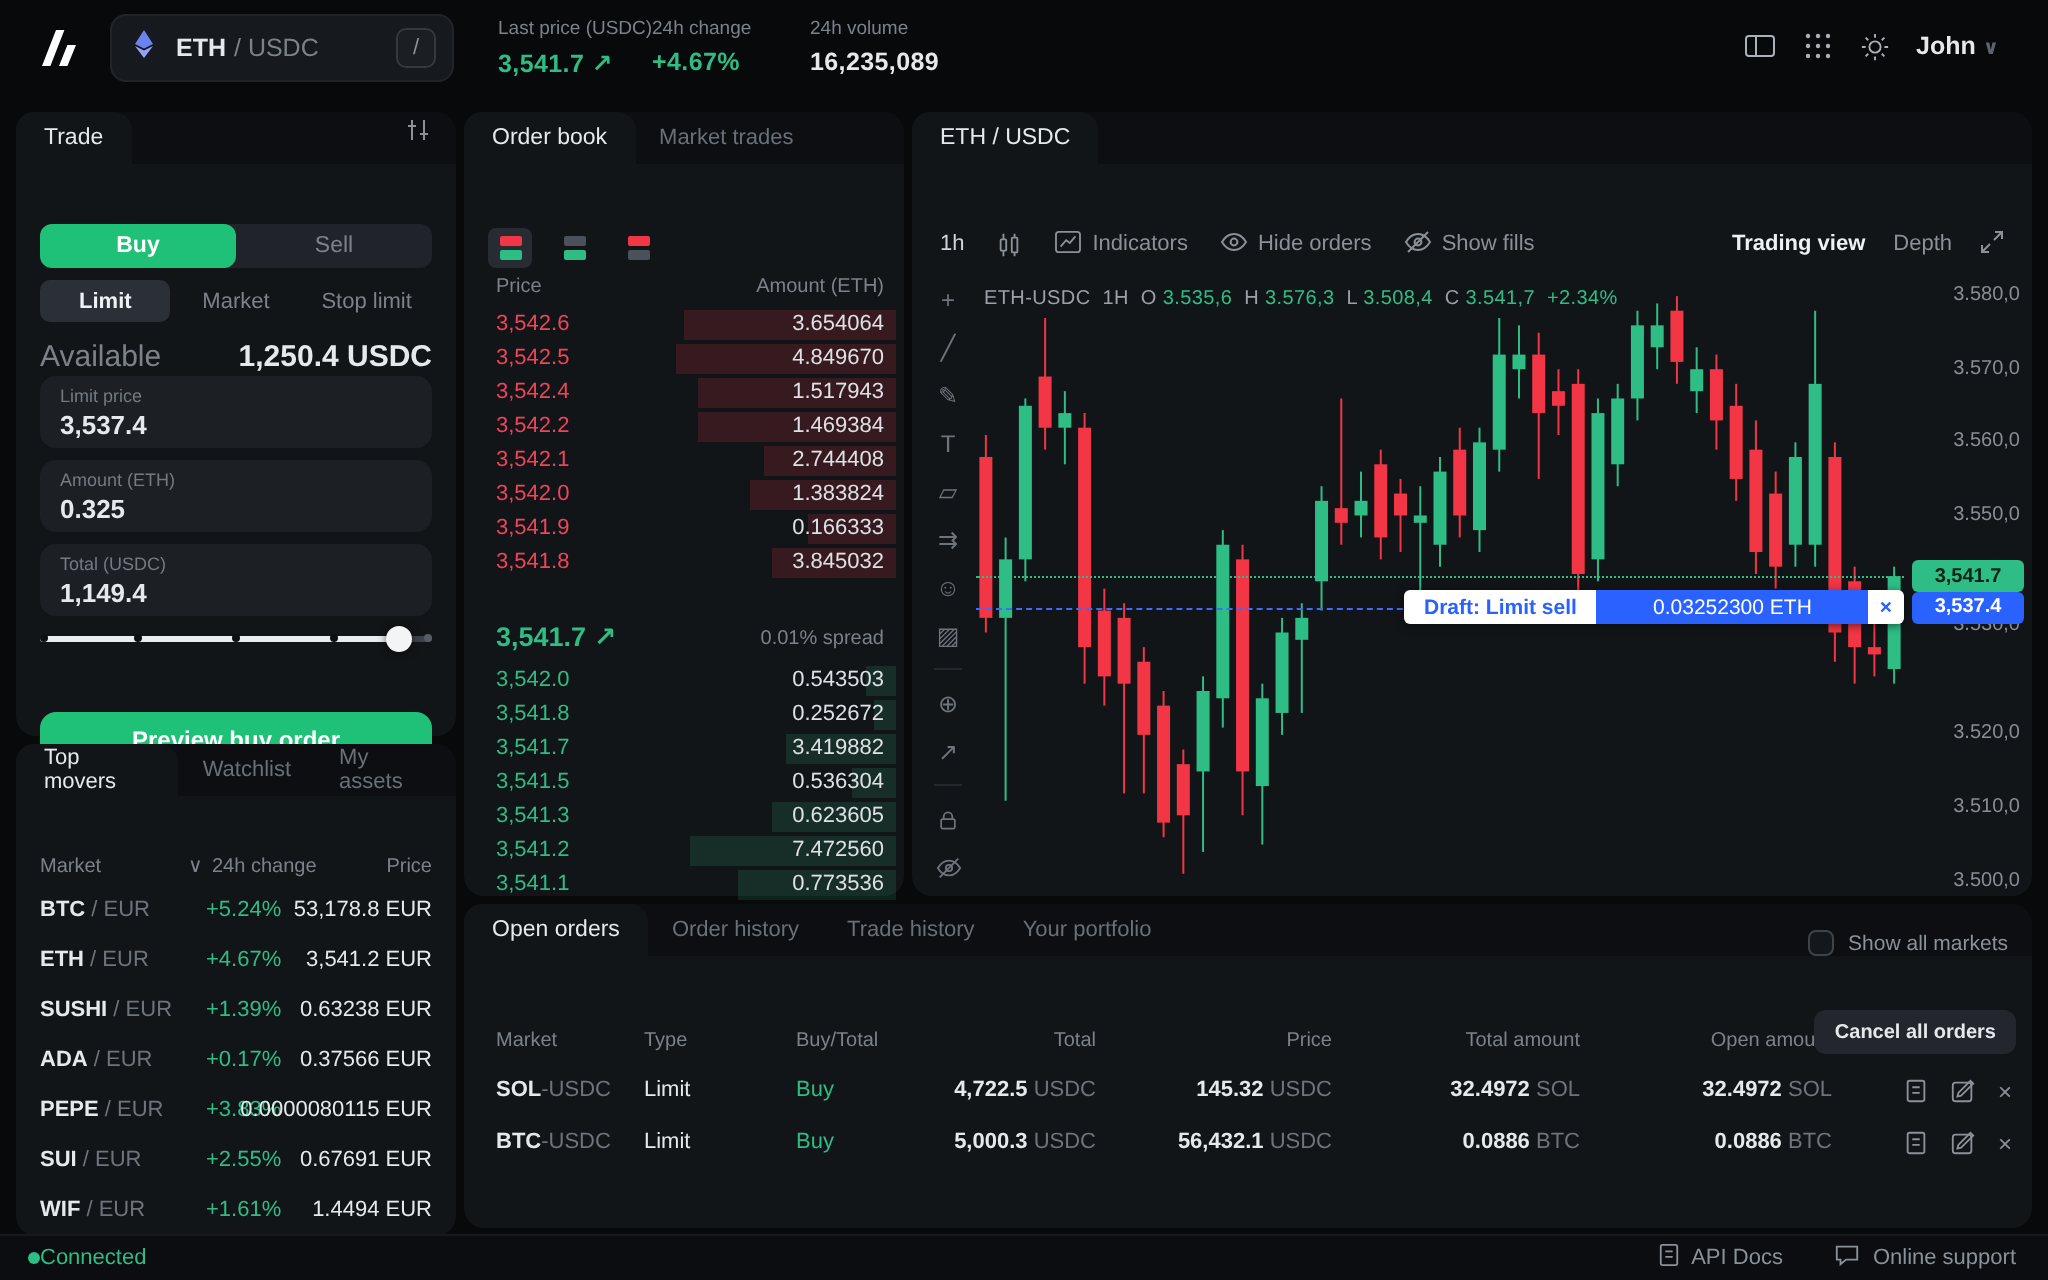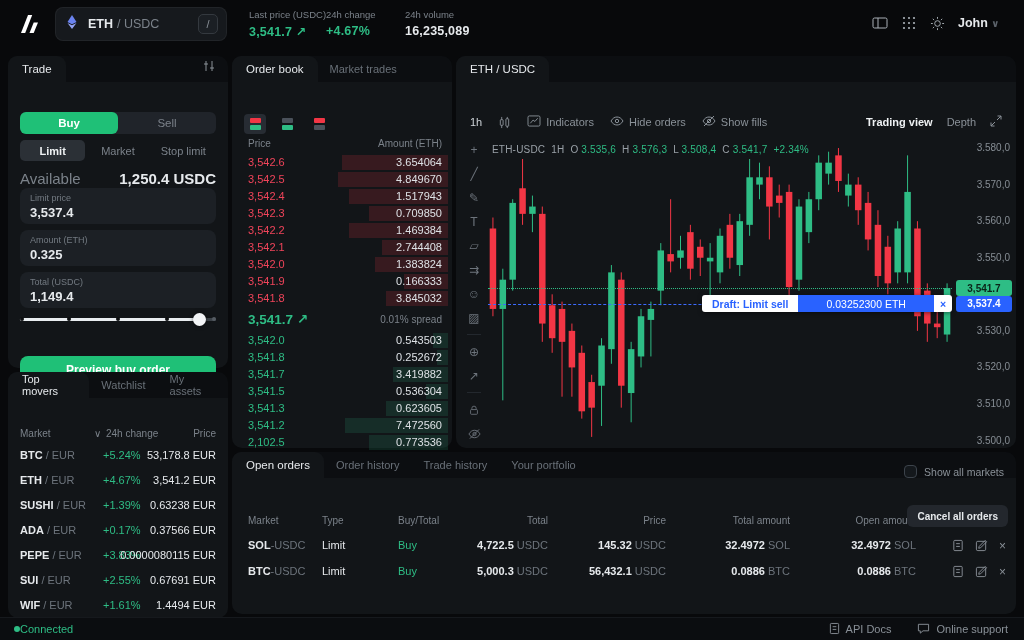--- a/index.html
+++ b/index.html
@@ -347,25 +347,20 @@
     <span class="p">3,542.5</span>
     <span class="a">4.849670</span>
   </div>
 
   <div class="obrow ask">
     <span class="depth" style="width: 45%;"></span>
     <span class="p">3,542.4</span>
     <span class="a">1.517943</span>
   </div>
 
-  <div class="obrow ask">
-    <span class="depth" style="width: 36%;"></span>
-    <span class="p">3,542.3</span>
-    <span class="a">0.709850</span>
-  </div>
 
   <div class="obrow ask">
     <span class="depth" style="width: 45%;"></span>
     <span class="p">3,542.2</span>
     <span class="a">1.469384</span>
   </div>
 
   <div class="obrow ask">
     <span class="depth" style="width: 30%;"></span>
     <span class="p">3,542.1</span>
@@ -426,21 +421,21 @@
   </div>
 
   <div class="obrow bid">
     <span class="depth" style="width: 47%;"></span>
     <span class="p">3,541.2</span>
     <span class="a">7.472560</span>
   </div>
 
   <div class="obrow bid">
     <span class="depth" style="width: 36%;"></span>
-    <span class="p">2,102.5</span>
+    <span class="p">3,541.1</span>
     <span class="a">0.773536</span>
   </div>
 
   <div class="obrow bid">
     <span class="depth" style="width: 47%;"></span>
     <span class="p">3,541.0</span>
     <span class="a">2.146920</span>
   </div>
 </div>
     </div>
@@ -629,21 +624,21 @@
           <line x1="459.06382978723406" x2="459.06382978723406" y1="143.33644859813035" y2="201.84112149532666" stroke="#2ebd85" stroke-width="1"></line>
           <rect x="455.81382978723406" y="148.0899532710282" width="6.5" height="46.438084112148914" fill="#2ebd85"></rect>
         </svg>
 
       <div id="yaxis">
           <div class="ytick" style="top: 60.0444px;">3.580,0</div>
           <div class="ytick" style="top: 96.6098px;">3.570,0</div>
           <div class="ytick" style="top: 133.175px;">3.560,0</div>
           <div class="ytick" style="top: 169.741px;">3.550,0</div>
           <div class="ytick" style="top: 206.306px;">3.540,0</div>
-          <div class="ytick" style="top: 243px;">3.530,0</div>
+          <div class="ytick" style="top: 225px;">3.530,0</div>
           <div class="ytick" style="top: 279.437px;">3.520,0</div>
           <div class="ytick" style="top: 316.002px;">3.510,0</div>
           <div class="ytick" style="top: 352.568px;">3.500,0</div>
         </div>
       <div id="xaxis">
           <div class="xtick" style="left: 74.1702px;">18:00</div>
           <div class="xtick" style="left: 143.277px;">7</div>
           <div class="xtick" style="left: 212.383px;">06:00</div>
           <div class="xtick" style="left: 281.489px;">12:00</div>
           <div class="xtick" style="left: 370.34px;">18:00</div>

